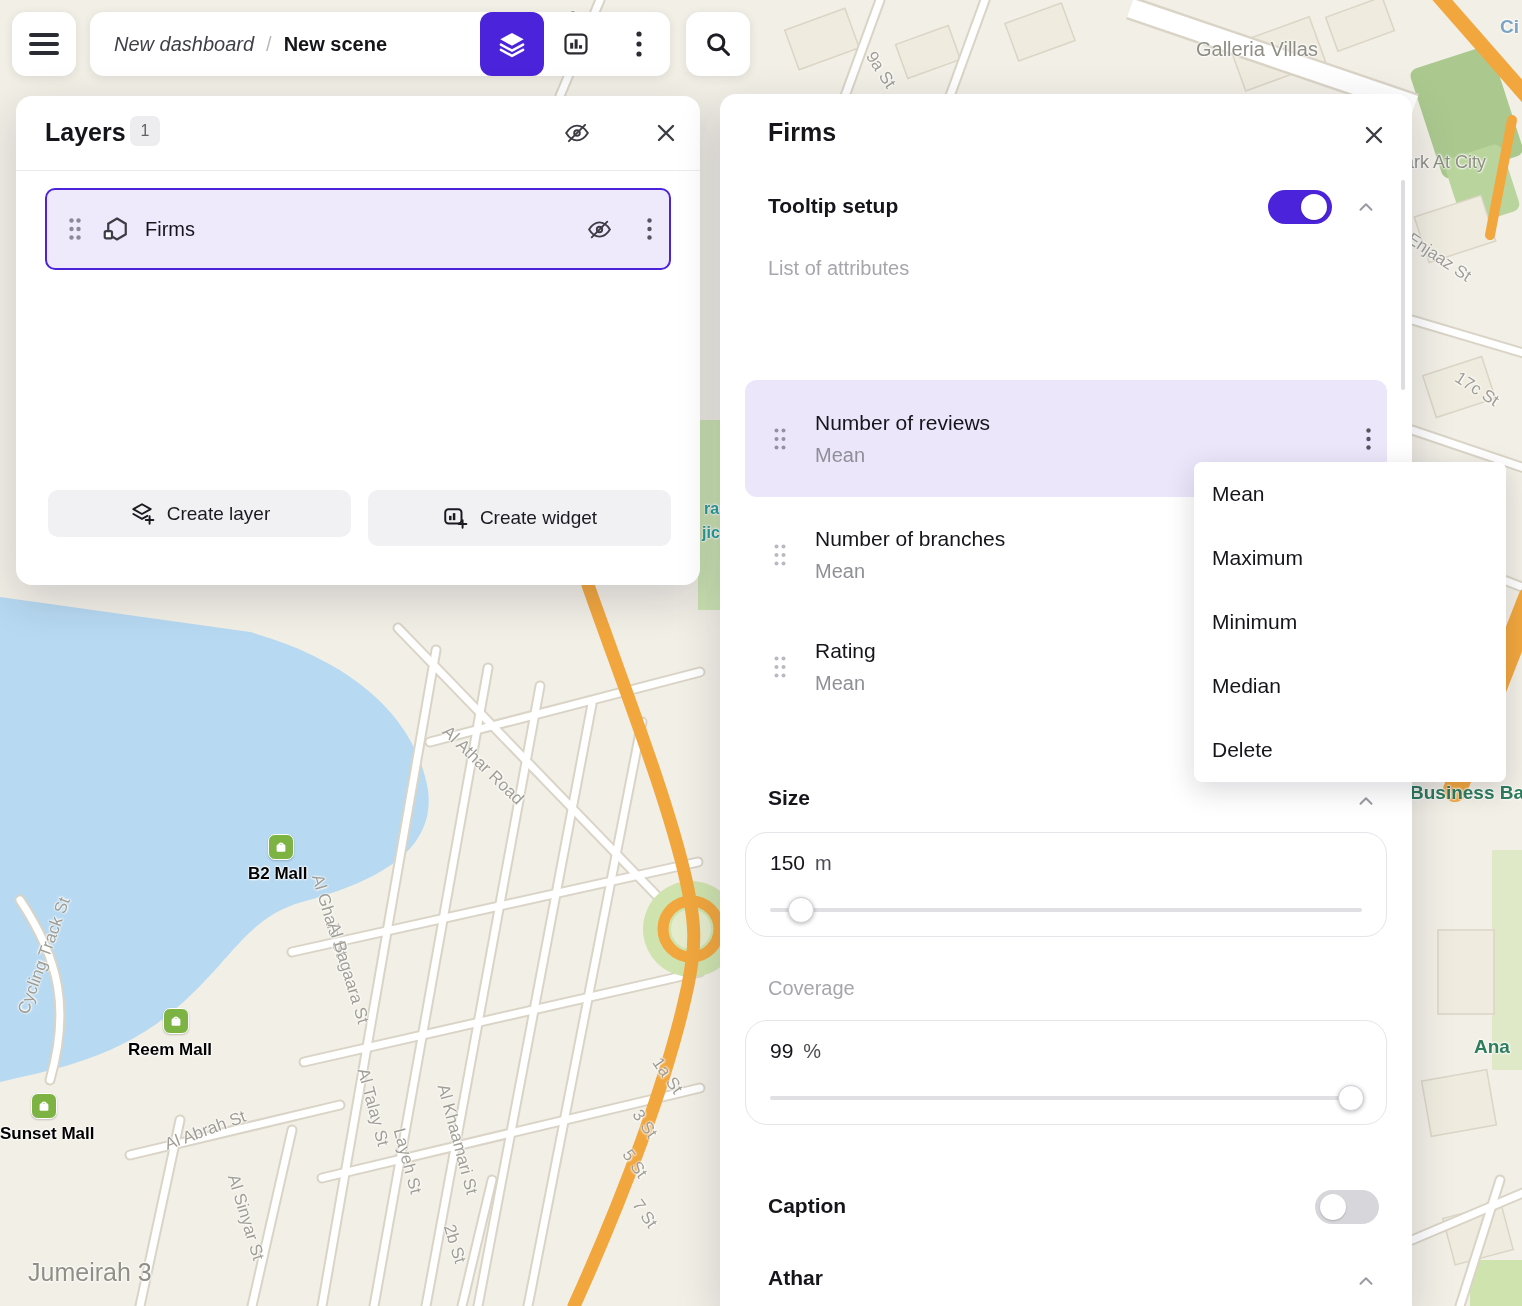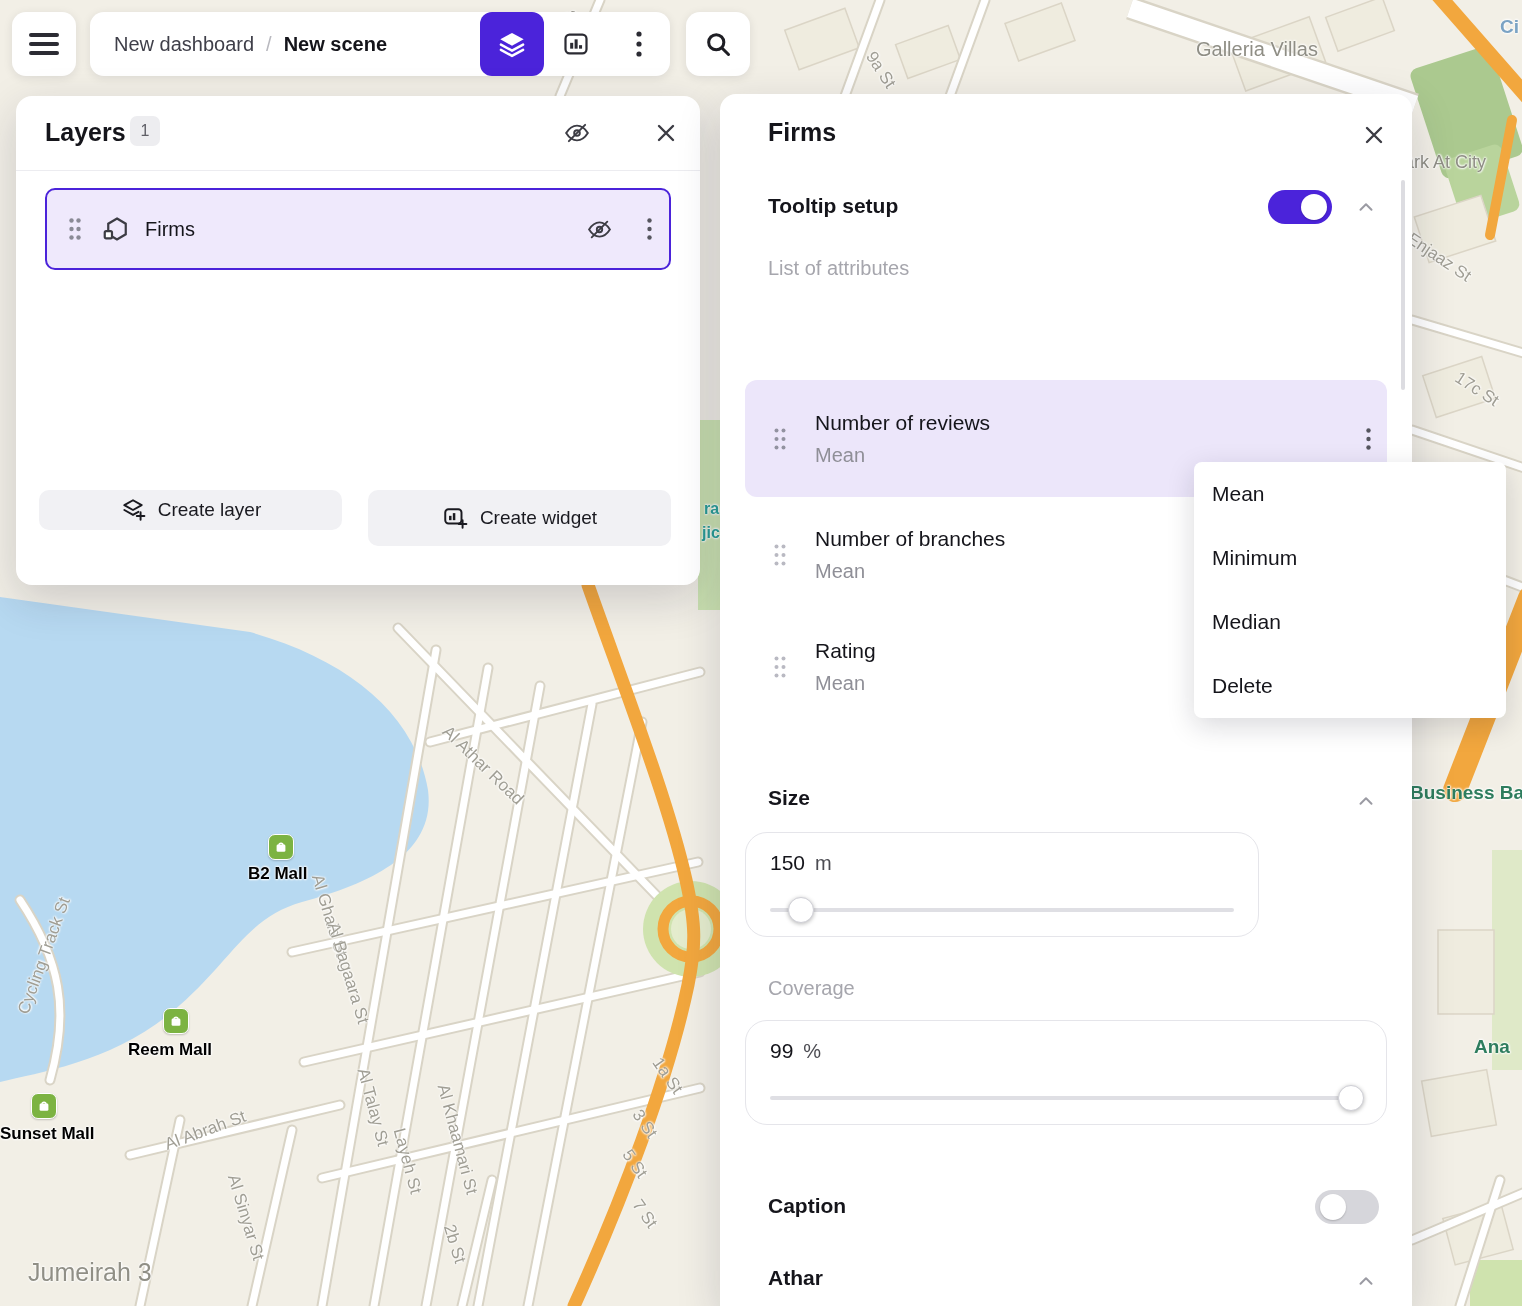--- a/index.html
+++ b/index.html
@@ -18,21 +18,21 @@
   .mlabel.poi-green { color:#2e7d5e; font-weight:600; font-size:19px; }
   .mlabel.teal { color:#2aa198; font-weight:600; font-size:16px; }
   .mlabel.blue { color:#7ba3c4; font-weight:bold; font-size:19px; }
   .mall-pin { position:absolute; width:26px; height:26px; border-radius:7px; background:#7cb342;
               border:1.5px solid #fff; box-shadow:0 1px 2px rgba(0,0,0,.2); display:flex; align-items:center; justify-content:center; }
 
   
   .card { background:#fff; border-radius:14px; box-shadow:0 2px 10px rgba(25,25,40,.10); }
   .iconbtn { display:flex; align-items:center; justify-content:center; cursor:pointer; }
   .crumb-bar { display:flex; align-items:center; }
-  .crumb-dash { font-size:20px; color:#3f3f49; }
+  .crumb-dash { font-size:20px; color:#3f3f49;font-style:italic; }
   .crumb-sep { font-size:20px; color:#b9b9bf; margin:0 12px; }
   .crumb-scene { font-size:20px; color:#15151b; font-weight:600; }
   .purple-btn { background:#4b23da; border-radius:12px; }
 
   
   .panel { background:#fff; border-radius:16px; box-shadow:0 14px 44px rgba(25,25,55,.18); position:absolute; }
   .panel-title { font-size:25px; font-weight:600; color:#15151b; }
   .badge { background:#ededf0; border-radius:7px; color:#5f5f66; font-size:16px; min-width:30px; height:30px;
            display:inline-flex; align-items:center; justify-content:center; padding:0 8px; }
   .divider { position:absolute; left:0; right:0; height:1px; background:#ececf0; }
@@ -303,21 +303,21 @@
     </div>
     <div class="iconbtn" style="position:absolute;left:582px;width:40px;height:82px">
       <svg width="5" height="22" viewBox="0 0 5 22">
         <circle cx="2.5" cy="2.5" r="2.2" fill="#55555e"></circle>
           <circle cx="2.5" cy="11" r="2.2" fill="#55555e"></circle>
           <circle cx="2.5" cy="19.5" r="2.2" fill="#55555e"></circle>
       </svg>
     </div>
   </div>
 
-  <div class="gray-btn" style="left:23px;top:394px;width:303px;height:40px">
+  <div class="gray-btn" style="left:32px;top:394px;width:303px;height:47px">
     <svg width="26" height="26" viewBox="0 0 24 24">
       <path d="M12,3 L20,7.5 L12,12 L4,7.5 Z" fill="none" stroke="#1a1a20" stroke-width="1.8" stroke-linejoin="round"></path>
       <path d="M4,12 L12,16.5 L17,13.7" stroke="#1a1a20" stroke-width="1.8" fill="none" stroke-linecap="round"></path>
       <path d="M19,14 L19,21 M15.5,17.5 L22.5,17.5" stroke="#1a1a20" stroke-width="1.8" stroke-linecap="round"></path>
     </svg>
     <span>Create layer</span>
   </div>
   <div class="gray-btn" style="left:352px;top:394px;width:303px;height:56px">
     <svg width="26" height="26" viewBox="0 0 24 24">
       <rect x="3" y="4" width="15" height="13" rx="3" fill="none" stroke="#1a1a20" stroke-width="1.8"></rect>
@@ -410,32 +410,33 @@
       </svg>
     </div>
     <div>
       <div class="attr-name">Rating</div>
       <div class="attr-agg">Mean</div>
     </div>
   </div>
 
   <div class="ctx-menu" style="left:474px;top:368px;width:312px">
     <div class="ctx-item">Mean</div>
+    <div class="ctx-item">Maximum</div>
     <div class="ctx-item">Minimum</div>
     <div class="ctx-item">Median</div>
     <div class="ctx-item">Delete</div>
   </div>
 
   <div class="abs section-label" style="left:48px;top:692px">Size</div>
   <div class="abs iconbtn" style="left:628px;top:690px;width:36px;height:34px">
     <svg width="22" height="22" viewBox="0 0 24 24">
       <path d="M6,15 L12,9 L18,15" fill="none" stroke="#9b9ba3" stroke-width="2.2" stroke-linecap="round" stroke-linejoin="round"></path>
     </svg>
   </div>
-  <div class="value-box" style="left:25px;top:738px;width:514px;height:105px">
+  <div class="value-box" style="left:25px;top:738px;width:642px;height:105px">
     <div class="value-line">
       <span class="value-num">150</span>
       <span class="value-unit">m</span>
     </div>
     <div class="slider-track" style="top:75px">
       <div class="slider-handle" style="left:18px"></div>
     </div>
   </div>
 
   <div class="abs muted-label" style="left:48px;top:883px">Coverage</div>

